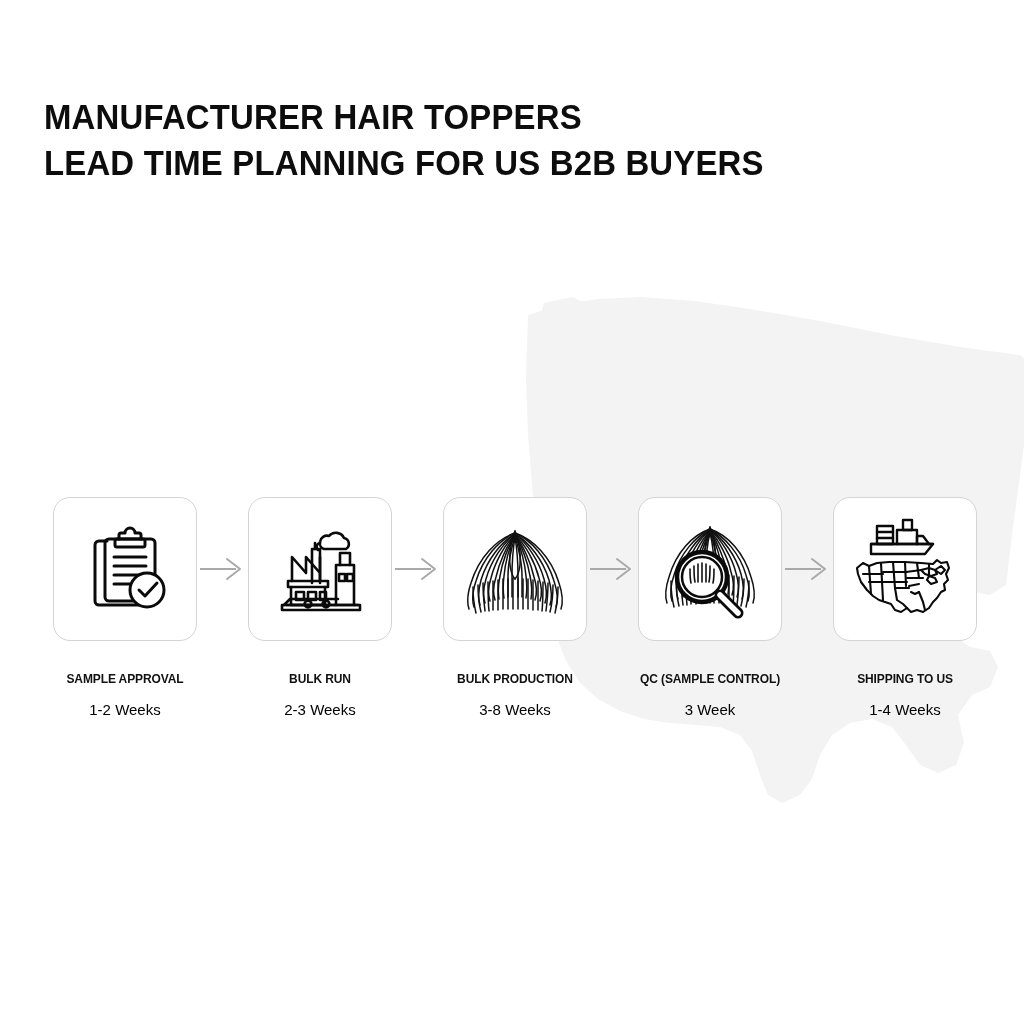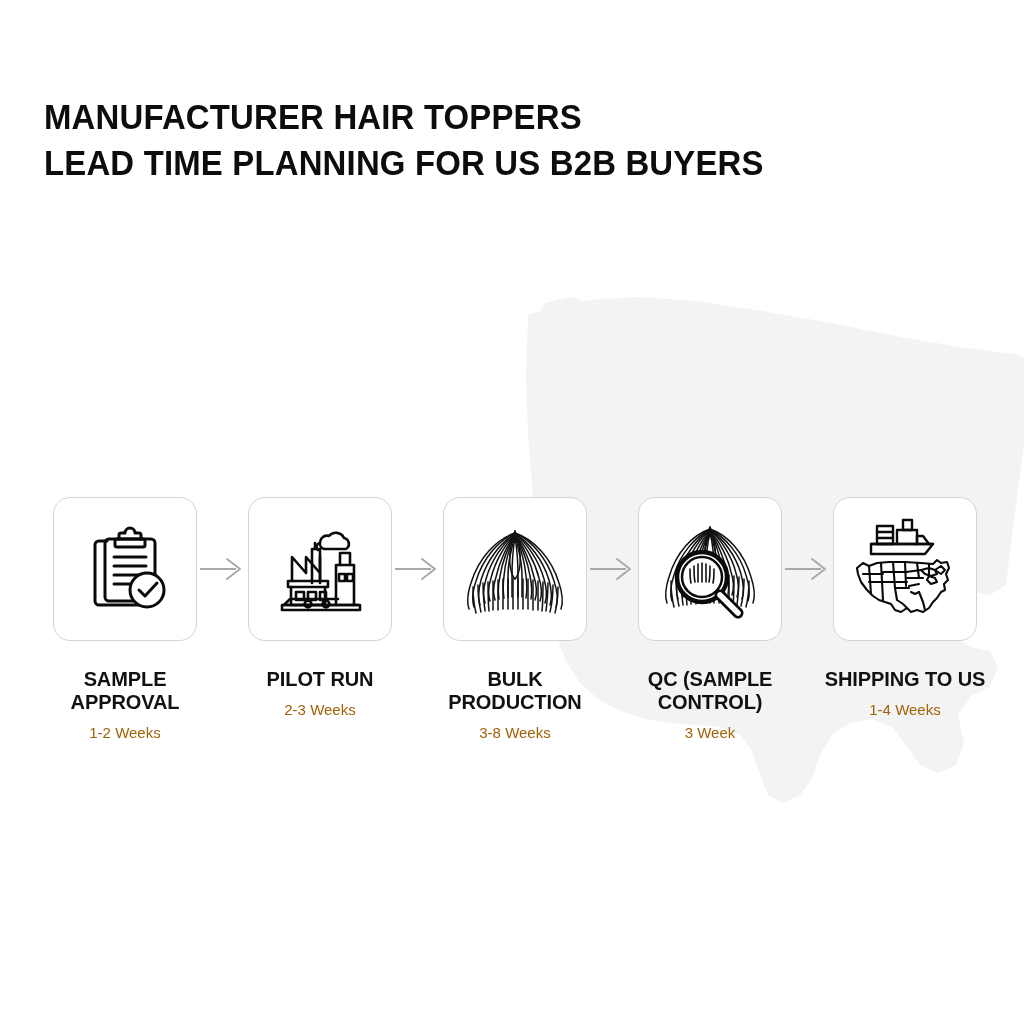--- a/index.html
+++ b/index.html
@@ -83,33 +83,33 @@
     background: #ffffff;
     display: flex;
     align-items: center;
     justify-content: center;
   }
   .icon-card svg {
     display: block;
   }
   .step-label {
     margin-top: 27px;
-    font-size: 20px;
+    font-size: 12px;
     font-weight: bold;
     color: #111111;
     text-align: center;
     line-height: 23px;
     letter-spacing: -0.1px;
     width: 175px;
   }
   .step-duration {
     margin-top: 9px;
     font-size: 15px;
     font-weight: normal;
-    color: #a16207;
+    color: #000000;
     text-align: left;
     line-height: 20px;
   }
 
   .arrow {
     flex: 0 0 auto;
     width: 49px;
     height: 144px;
     display: flex;
     align-items: center;
@@ -205,21 +205,21 @@
           <rect x="77" y="55" width="6" height="7"></rect>
 
           <path d="M16,86 h72"></path>
           <path d="M14,86 l6,-6 h48"></path>
           <circle cx="38" cy="85" r="3.4"></circle>
           <circle cx="56" cy="85" r="3.4"></circle>
           <path d="M12,86 h78 v5 h-78 z"></path>
         </svg>
       </span>
     </div>
-    <div class="step-label">PILOT RUN</div>
+    <div class="step-label">BULK RUN</div>
     <div class="step-duration">2-3 Weeks</div>
   </div>
 
   <div class="arrow">
     <svg width="46" height="26" viewBox="0 0 46 26" fill="none" stroke="#a9a9a9" stroke-width="2">
       <path d="M0,13 H36"></path>
       <path d="M27,3 L40,13 L27,23" stroke-linecap="round" stroke-linejoin="round"></path>
     </svg>
   </div>
 

